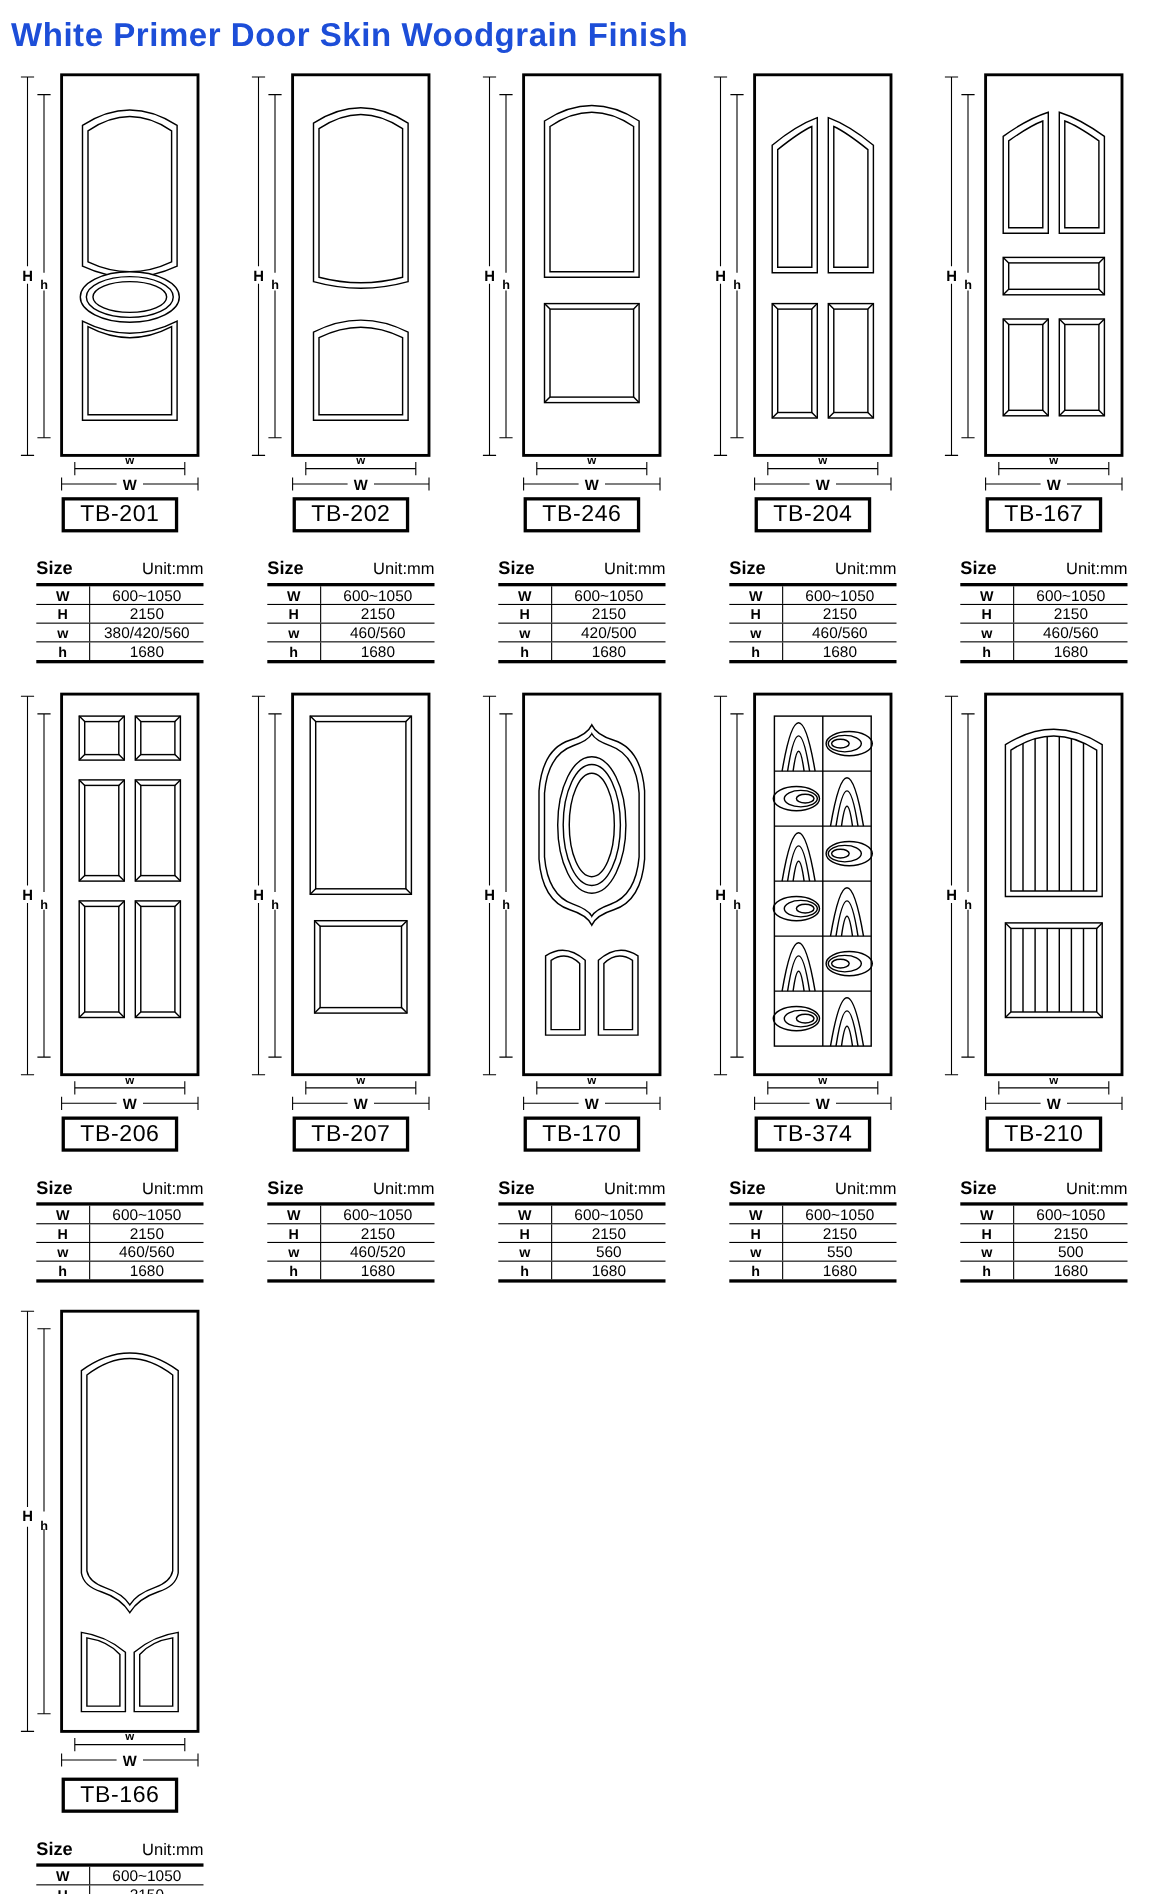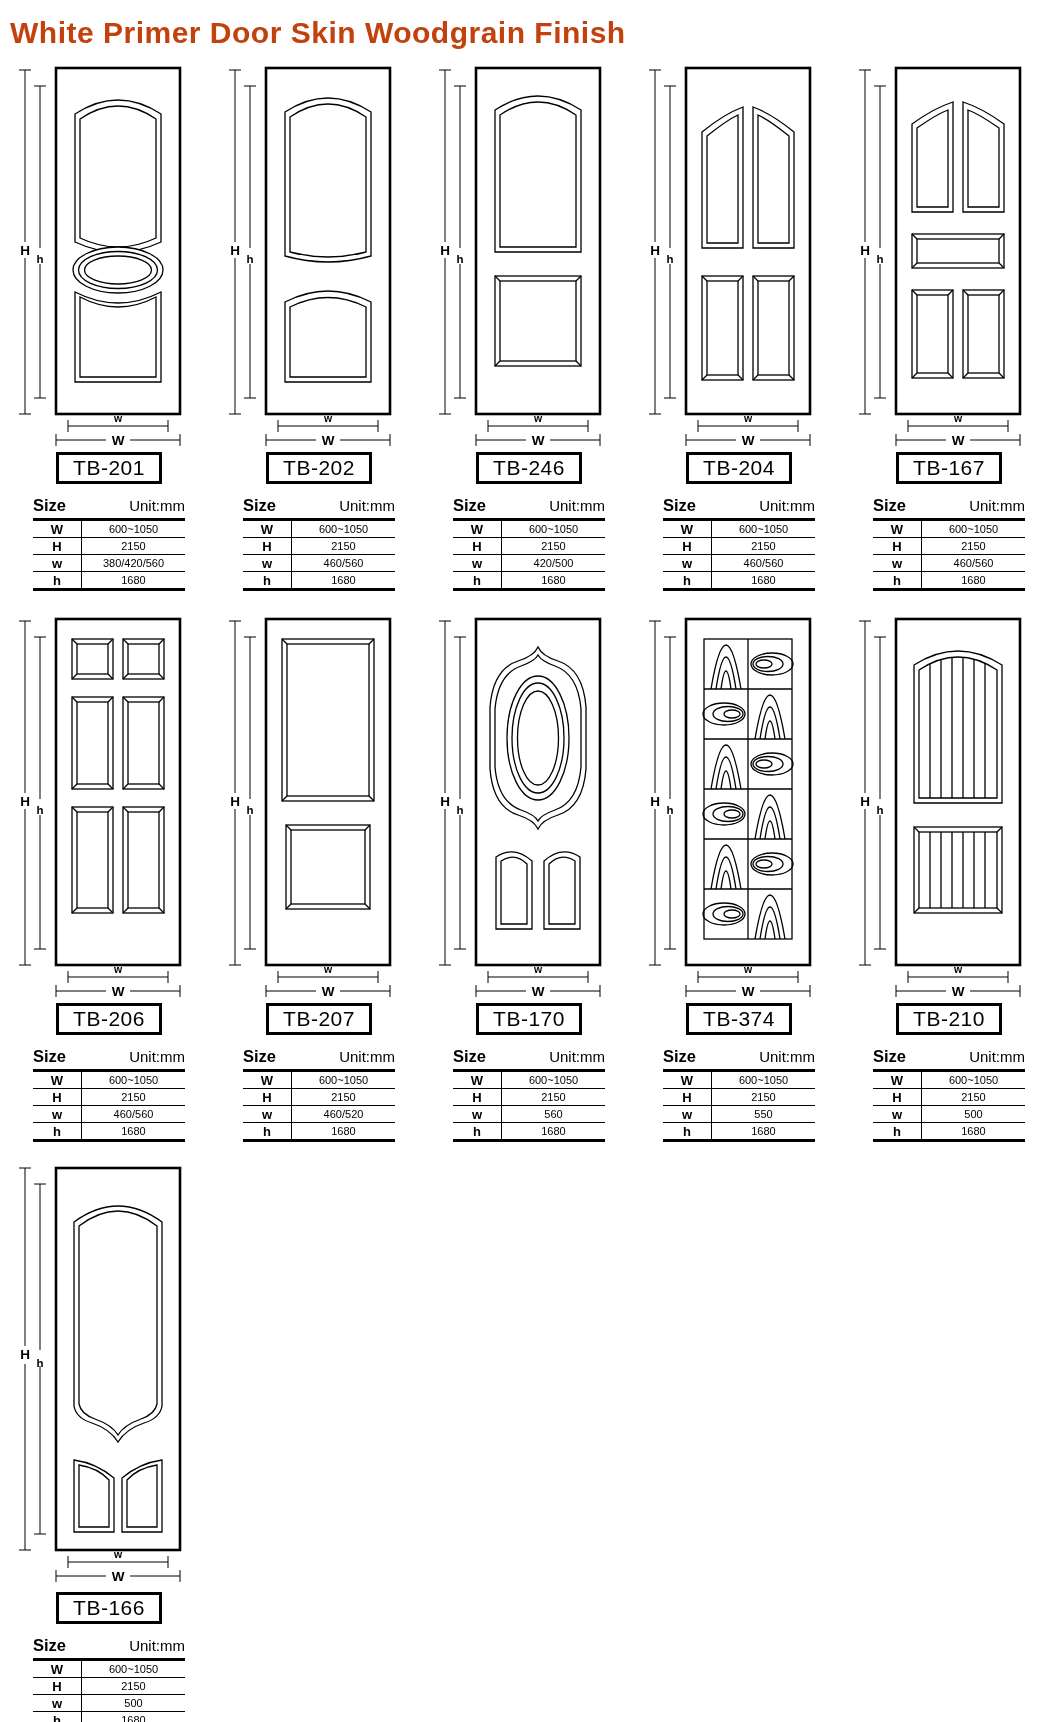--- a/index.html
+++ b/index.html
@@ -1,41 +1,41 @@
 <!DOCTYPE html>
 <html><head>
 <meta charset="utf-8">
 <style>
   html,body{margin:0;padding:0;background:#fff}
   body{width:1060px;height:1722px;font-family:"Liberation Sans",sans-serif;color:#000;overflow:hidden}
-  .title{font-size:30px;font-weight:bold;color:#c2410c;margin:16px 0 4px 10px;letter-spacing:0.5px}
+  .title{font-size:30px;font-weight:bold;color:#1d4ed8;margin:16px 0 4px 10px;letter-spacing:0.5px}
   .row{display:flex;gap:12px;padding-left:10px}
   .row1{margin-top:10px}
   .row2{margin-top:20px}
   .row3{margin-top:18px}
   .fig{width:198px;flex:0 0 auto}
   svg{display:block}
   svg text{font-family:"Liberation Sans",sans-serif;fill:#000}
   .frame{stroke:#000;stroke-width:1;fill:none}
   .door{stroke:#000;stroke-width:2.6;fill:#fff}
   .pnl{stroke:#000;stroke-width:1.3;fill:none}
   .wfill{fill:#fff}
   .dimH{font-size:13.5px;font-weight:bold;text-anchor:middle}
   .dimh{font-size:11.5px;font-weight:bold;text-anchor:middle}
   .dimw{font-size:10.5px;font-weight:bold;text-anchor:middle}
   .dimW{font-size:13.5px;font-weight:bold;text-anchor:middle}
   .model-box{width:fit-content;margin:2px auto 0;border:3px solid #000;padding:1px 14px;font-size:21px;letter-spacing:0.5px}
-  .size-head{width:152px;margin:12px auto 3px;display:flex;justify-content:space-between;align-items:baseline}
+  .size-head{width:152px;margin:24px auto 3px;display:flex;justify-content:space-between;align-items:baseline}
   .size-head .s1{font-size:16.5px;font-weight:bold}
   .size-head .s2{font-size:15px;font-weight:normal}
   .spec-table{width:152px;margin:0 auto;border-top:3px solid #000;border-bottom:3px solid #000}
   .spec-row{display:flex;height:16px;border-bottom:1.2px solid #000}
   .spec-row:last-child{border-bottom:none}
   .sl{width:48px;font-weight:bold;font-size:13px;border-right:1.6px solid #000;display:flex;align-items:center;justify-content:center}
-  .sv{flex:1;font-size:11px;display:flex;align-items:center;justify-content:center}
+  .sv{flex:1;font-size:14px;display:flex;align-items:center;justify-content:center}
 </style>
 </head>
 <body>
 
 <svg width="0" height="0" style="position:absolute">
   <defs>
     <g id="frame12" class="frame">
       <path d="M9,10 H21 M9,354 H21"></path>
       <path d="M15,10 V182 M15,198 V354"></path>
       <path d="M24,26 H36 M24,338 H36"></path>

